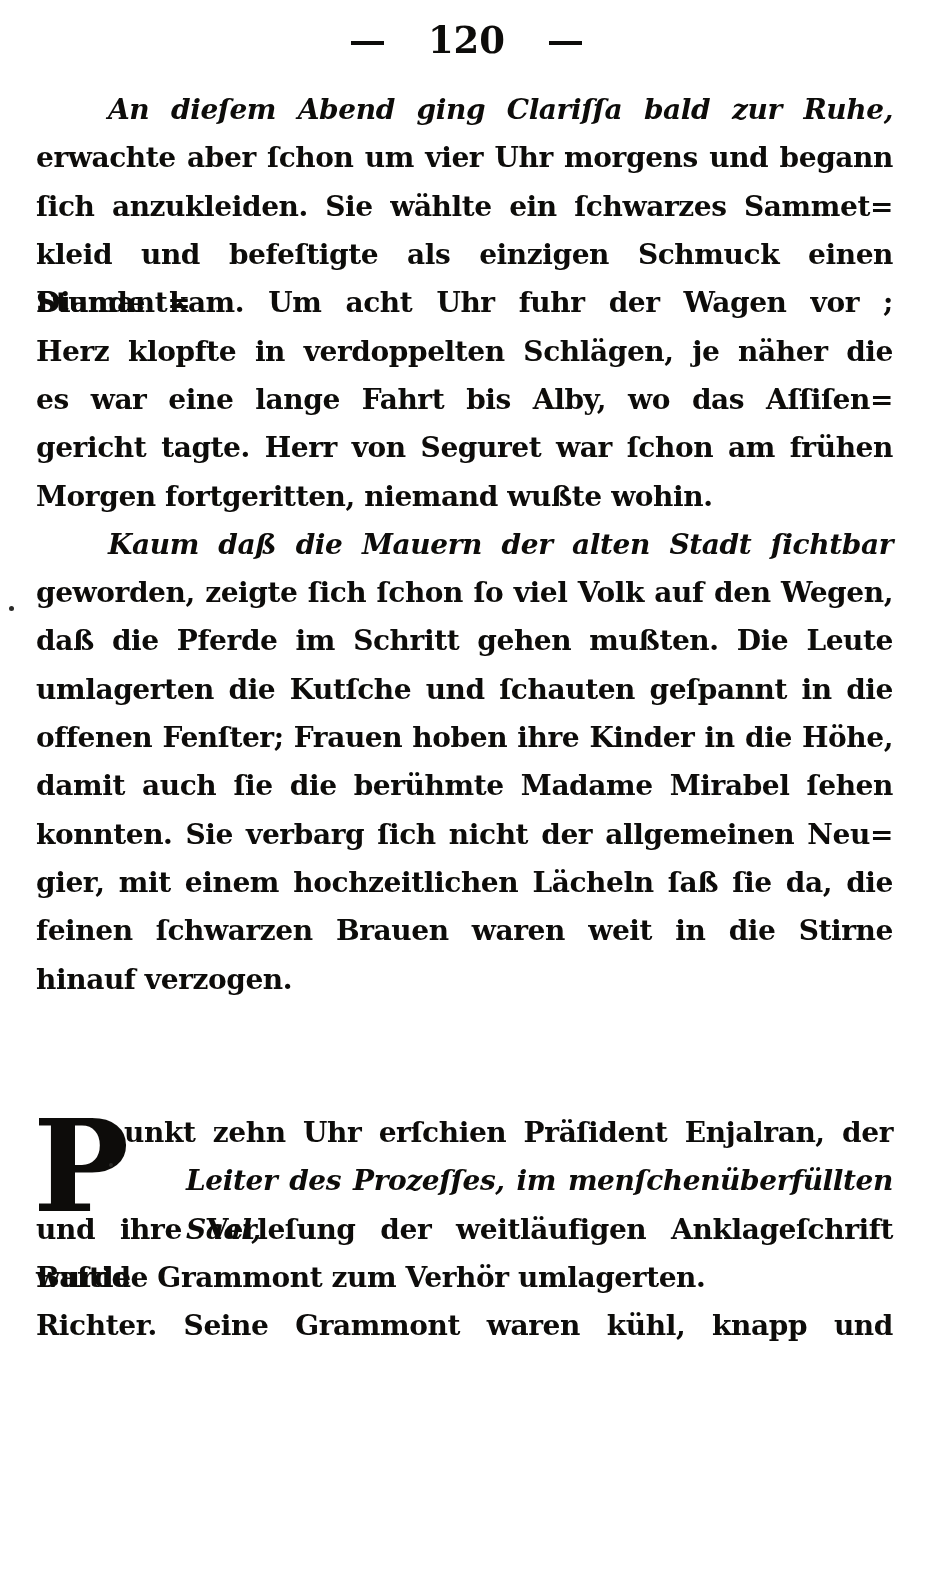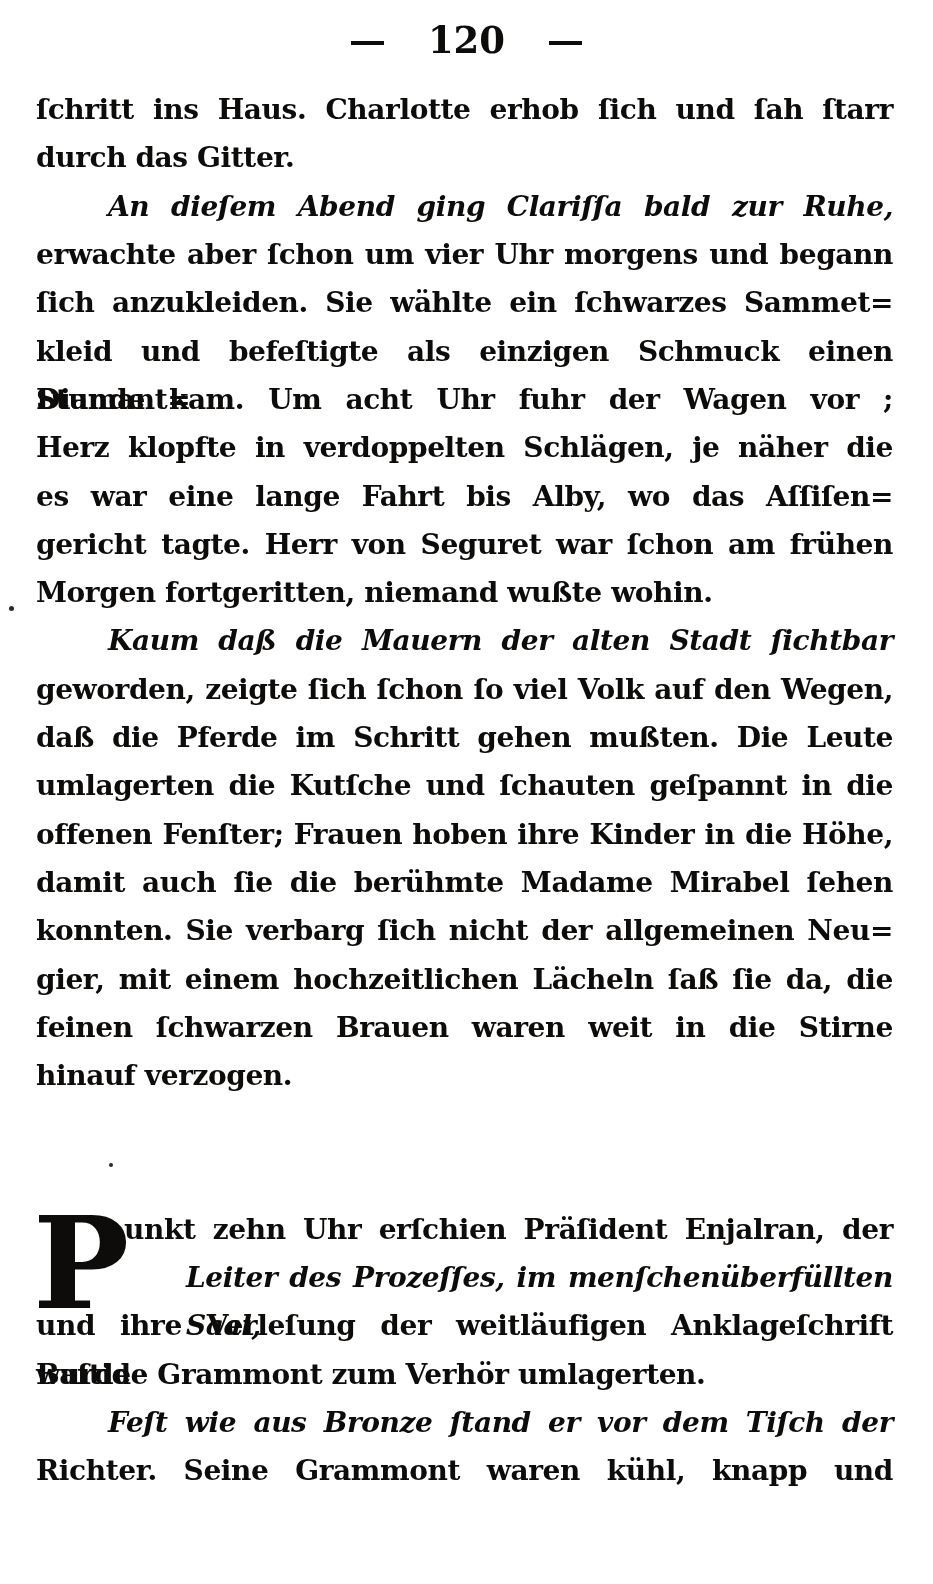--- a/index.html
+++ b/index.html
@@ -82,24 +82,20 @@
 <div class="page" style="color: rgb(13, 12, 10);">
 
   <div class="running-head">
     <span class="dash">—</span>
     <span class="num">120</span>
     <span class="dash">—</span>
   </div>
 
   <main class="text-body" id="text-body">
       <div class="para">
-        <div class="tline just">ſchritt ins Haus. Charlotte erhob ſich und ſah ſtarr</div>
-        <div class="tline">durch das Gitter.</div>
-      </div>
-      <div class="para">
         <div class="tline just indent">An dieſem Abend ging Clariſſa bald zur Ruhe,</div>
         <div class="tline just">erwachte aber ſchon um vier Uhr morgens und begann</div>
         <div class="tline just">ſich anzukleiden. Sie wählte ein ſchwarzes Sammet=</div>
         <div class="tline just">kleid und befeſtigte als einzigen Schmuck einen Diamant=</div>
         <div class="tline just">Stunde kam. Um acht Uhr fuhr der Wagen vor ;</div>
         <div class="tline just">Herz klopfte in verdoppelten Schlägen, je näher die</div>
         <div class="tline just">es war eine lange Fahrt bis Alby, wo das Aſſiſen=</div>
         <div class="tline just">gericht tagte. Herr von Seguret war ſchon am frühen</div>
         <div class="tline">Morgen fortgeritten, niemand wußte wohin.</div>
       </div>
@@ -116,21 +112,20 @@
         <div class="tline">hinauf verzogen.</div>
       </div>
       <div class="para section-gap has-drop">
         <span class="drop-cap">P</span>
         <div class="tline just">unkt zehn Uhr erſchien Präſident Enjalran, der</div>
         <div class="tline just">Leiter des Prozeſſes, im menſchenüberfüllten Saal,</div>
         <div class="tline just">und ihre Verleſung der weitläufigen Anklageſchrift wurde</div>
         <div class="tline">Baſtide Grammont zum Verhör umlagerten.</div>
       </div>
       <div class="para">
-        <div class="tline just indent">Feſt wie aus Bronze ſtand er vor dem Tiſch der</div>
         <div class="tline just">Richter. Seine Grammont waren kühl, knapp und</div>
       </div>
     </main>
 
   <div class="speck s1"></div>
   <div class="speck s2"></div>
 
 </div>
 
 </body></html>

